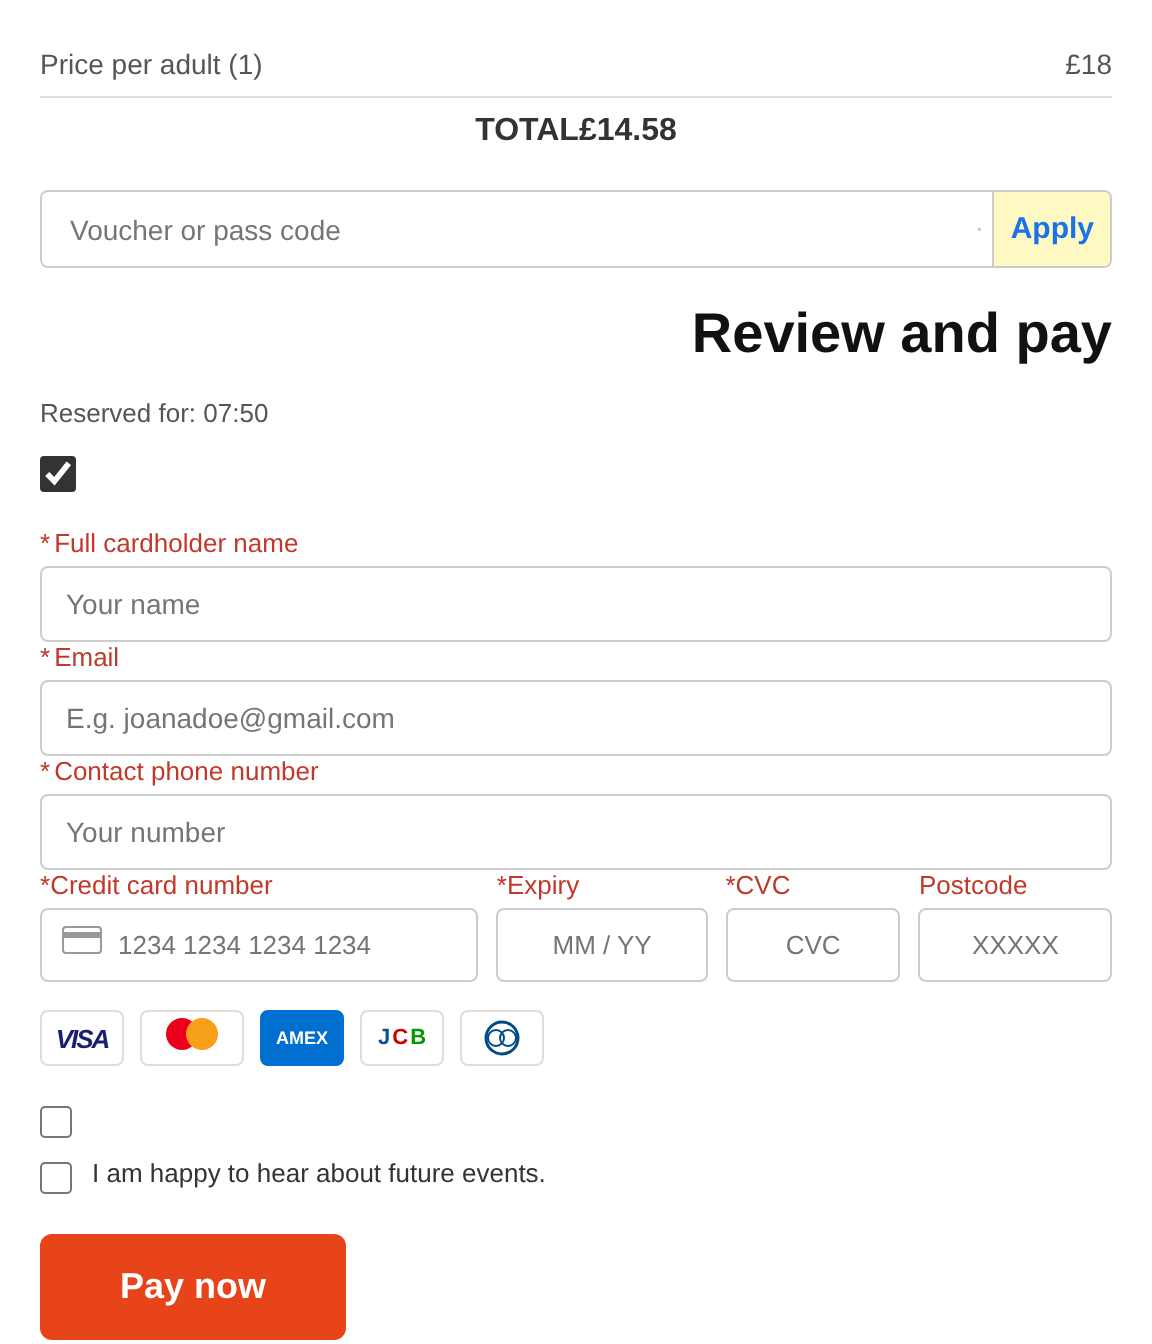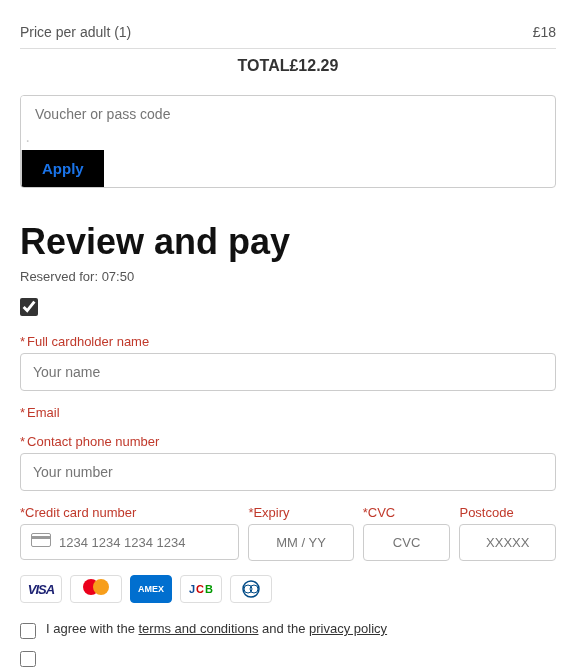--- a/index.html
+++ b/index.html
@@ -26,58 +26,58 @@
       justify-content: center;
       align-items: center;
       padding: 8px 0;
       border-top: 1px solid #ddd;
       font-weight: bold;
       font-size: 16px;
     }
 
     .voucher-row {
       display: flex;
-      align-items: flex-start;
-      margin: 12px 0 33px 0;
+      align-items: center;
+      margin: 12px 0 17px 0;
       border: 1px solid #ccc;
       border-radius: 4px;
       overflow: hidden;
-      flex-direction: column;
     }
 
     .voucher-input {
       flex: 1;
       border: none;
       outline: none;
       padding: 10px 14px;
       font-size: 14px;
       color: #aaa;
     }
 
     .voucher-separator {
       color: #ccc;
       padding: 0 4px;
     }
 
     .apply-btn {
-      background: #000000;
+      background: #fef9c3;
       border: none;
       border-left: 1px solid #ccc;
       color: #1a73e8;
       font-size: 15px;
       font-weight: 600;
-      padding: 10px 20px;
+      padding: 10px 8px;
       cursor: pointer;
     }
 
     .section-title {
-      font-size: 36px;
+      font-size: 28px;
       font-weight: 800;
       color: #111;
-      margin-bottom: 6px;
+      margin-bottom: 16px;
+      text-align: right;
     }
 
     .reserved-text {
       font-size: 13px;
       color: #555;
       margin-bottom: 14px;
     }
 
     .checkbox-row {
       display: flex;
@@ -88,21 +88,20 @@
       font-weight: 500;
     }
 
     .checkbox-row input[type="checkbox"] {
       width: 18px;
       height: 18px;
       accent-color: #333;
     }
 
     .form-group {
-      margin-bottom: 14px;
     }
 
     .form-label {
       display: block;
       font-size: 13px;
       color: #c0392b;
       margin-bottom: 4px;
     }
 
     .form-label span {
@@ -254,21 +253,21 @@
 
 
 <div class="price-row">
   <span>Price per adult (1)</span>
   <span>£18</span>
 </div>
 
 
 <div class="total-row">
   <span>TOTAL</span>
-  <span>£12.29</span>
+  <span>£14.58</span>
 </div>
 
 
 <div class="voucher-row">
   <input class="voucher-input" type="text" placeholder="Voucher or pass code" style="">
   <span class="voucher-separator">·</span>
   <button class="apply-btn">Apply</button>
 </div>
 
 
@@ -286,20 +285,21 @@
     <span>*</span><span>Full cardholder name</span>
   </label>
   <input class="form-input" type="text" placeholder="Your name" style="">
 </div>
 
 
 <div class="form-group">
   <label class="form-label">
     <span>*</span><span>Email</span>
   </label>
+  <input class="form-input" type="email" placeholder="E.g. joanadoe@gmail.com" style="">
 </div>
 
 
 <div class="form-group">
   <label class="form-label">
     <span>*</span><span>Contact phone number</span>
   </label>
   <input class="form-input" type="tel" placeholder="Your number" style="">
 </div>
 
@@ -368,26 +368,24 @@
       <circle cx="7" cy="10" r="4" stroke="#004b87" stroke-width="1" fill="none"></circle>
       <circle cx="13" cy="10" r="4" stroke="#004b87" stroke-width="1" fill="none"></circle>
     </svg>
   </div>
 </div>
 
 
 <div class="agreement-section">
   <div class="agree-row">
     <input type="checkbox" style="">
-    <span>
-      <span>I agree with the </span><a href="#">terms and conditions</a><span> and the </span><a href="#">privacy policy</a>
-    </span>
   </div>
   <div class="agree-row">
     <input type="checkbox" style="">
+    <span>I am happy to hear about future events.</span>
   </div>
 </div>
 
 
 <button class="pay-btn">Pay now</button>
 
 
 
 
 </body></html>

